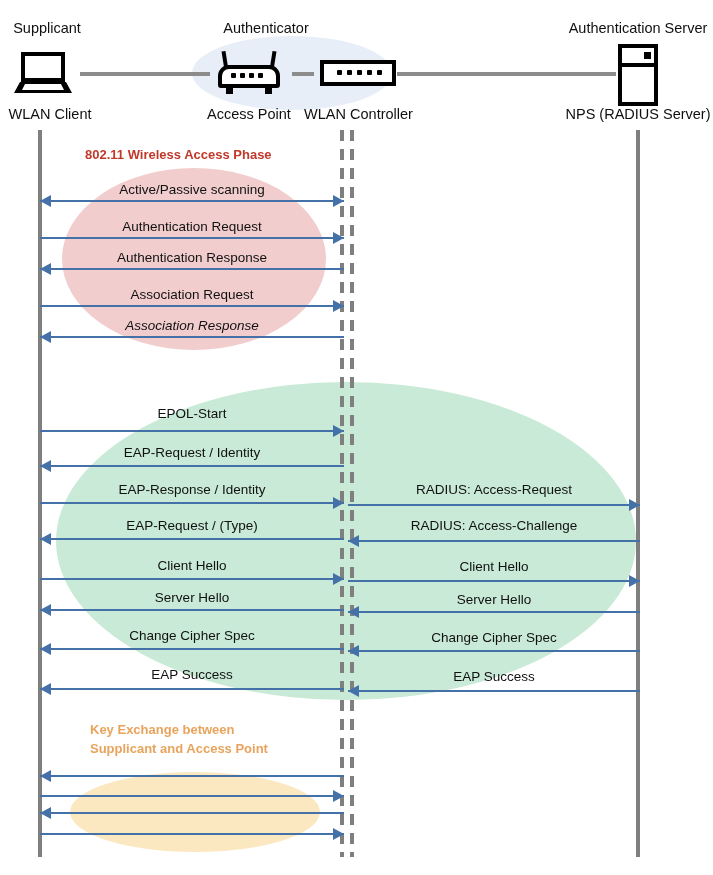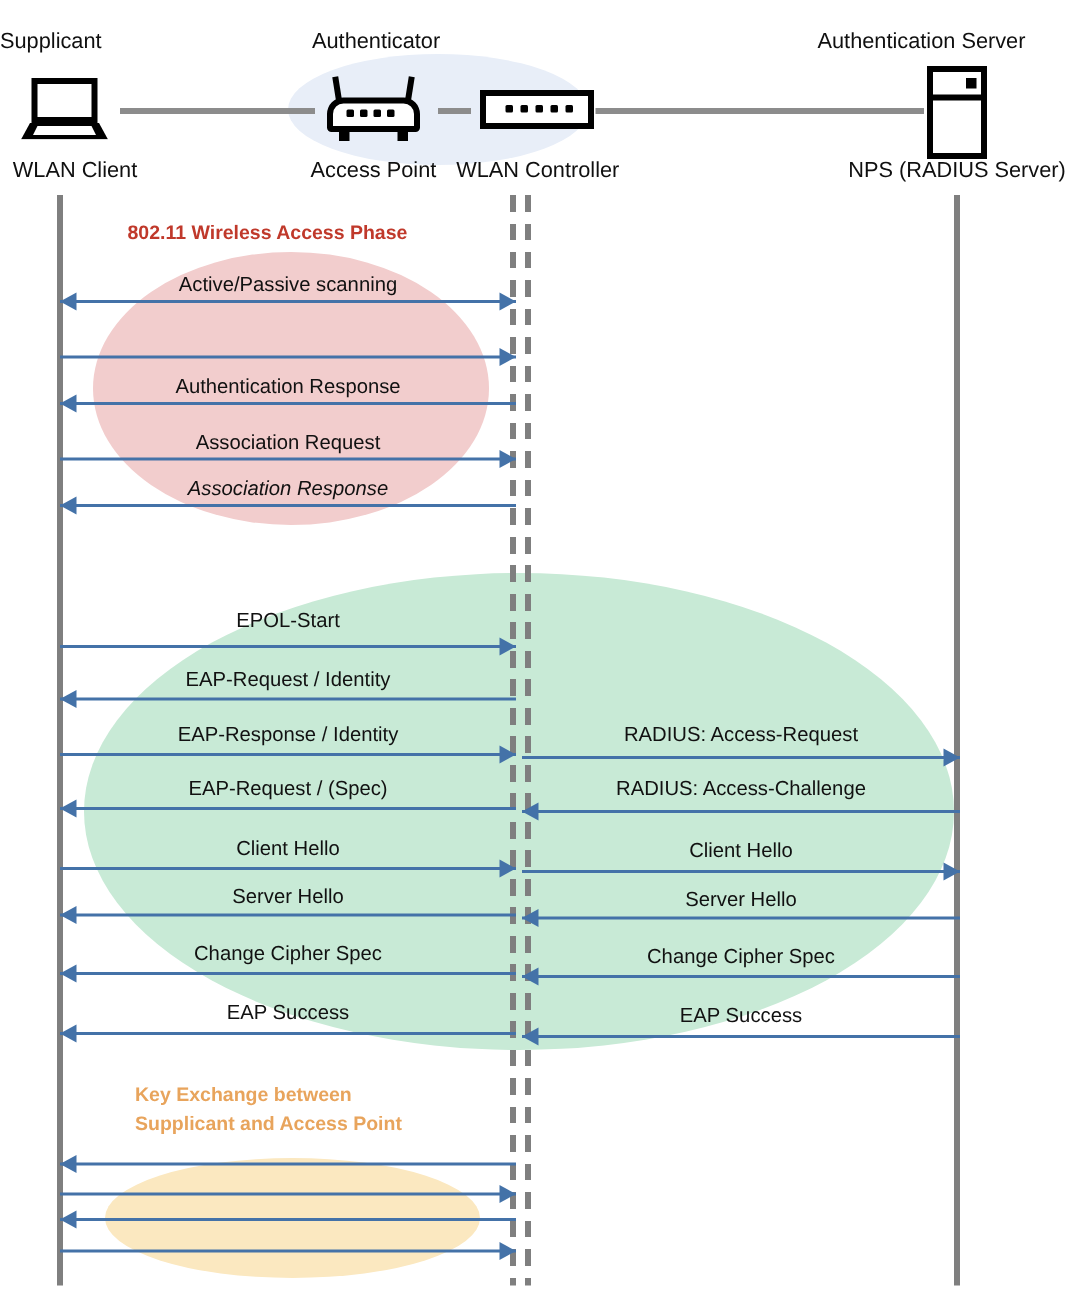--- a/index.html
+++ b/index.html
@@ -17,20 +17,21 @@
     background: #ffffff;
     overflow: hidden;
   }
 
   
   .actor-title {
     position: absolute;
     font-size: 14.5px;
     color: #101010;
     white-space: nowrap;
+    text-align: center;
   }
   .actor-caption {
     position: absolute;
     font-size: 14.5px;
     color: #101010;
     white-space: nowrap;
     text-align: center;
   }
   .auth-blob {
     position: absolute;
@@ -244,20 +245,21 @@
     <div class="msg-line" style="width:304px;"></div>
     <div class="arrowhead left" style="left:0px;"></div>
     <div class="arrowhead right" style="right:0px;"></div>
   </div>
   <div class="msg-label" style="left:40px; top:182px; width:304px;">Active/Passive scanning</div>
 
   <div class="msg" style="left:40px; top:237px; width:304px;">
     <div class="msg-line" style="width:304px;"></div>
     <div class="arrowhead right" style="right:0px;"></div>
   </div>
+  <div class="msg-label" style="left:40px; top:219px; width:304px;">Authentication Request</div>
 
   <div class="msg" style="left:40px; top:268px; width:304px;">
     <div class="msg-line" style="width:304px;"></div>
     <div class="arrowhead left" style="left:0px;"></div>
   </div>
   <div class="msg-label" style="left:40px; top:250px; width:304px;">Authentication Response</div>
 
   <div class="msg" style="left:40px; top:305px; width:304px;">
     <div class="msg-line" style="width:304px;"></div>
     <div class="arrowhead right" style="right:0px;"></div>
@@ -285,21 +287,21 @@
   <div class="msg" style="left:40px; top:502px; width:304px;">
     <div class="msg-line" style="width:304px;"></div>
     <div class="arrowhead right" style="right:0px;"></div>
   </div>
   <div class="msg-label" style="left:40px; top:482px; width:304px;">EAP-Response / Identity</div>
 
   <div class="msg" style="left:40px; top:538px; width:304px;">
     <div class="msg-line" style="width:304px;"></div>
     <div class="arrowhead left" style="left:0px;"></div>
   </div>
-  <div class="msg-label" style="left:40px; top:518px; width:304px;">EAP-Request / (Spec)</div>
+  <div class="msg-label" style="left:40px; top:518px; width:304px;">EAP-Request / (Type)</div>
 
   <div class="msg" style="left:40px; top:578px; width:304px;">
     <div class="msg-line" style="width:304px;"></div>
     <div class="arrowhead right" style="right:0px;"></div>
   </div>
   <div class="msg-label" style="left:40px; top:558px; width:304px;">Client Hello</div>
 
   <div class="msg" style="left:40px; top:609px; width:304px;">
     <div class="msg-line" style="width:304px;"></div>
     <div class="arrowhead left" style="left:0px;"></div>

